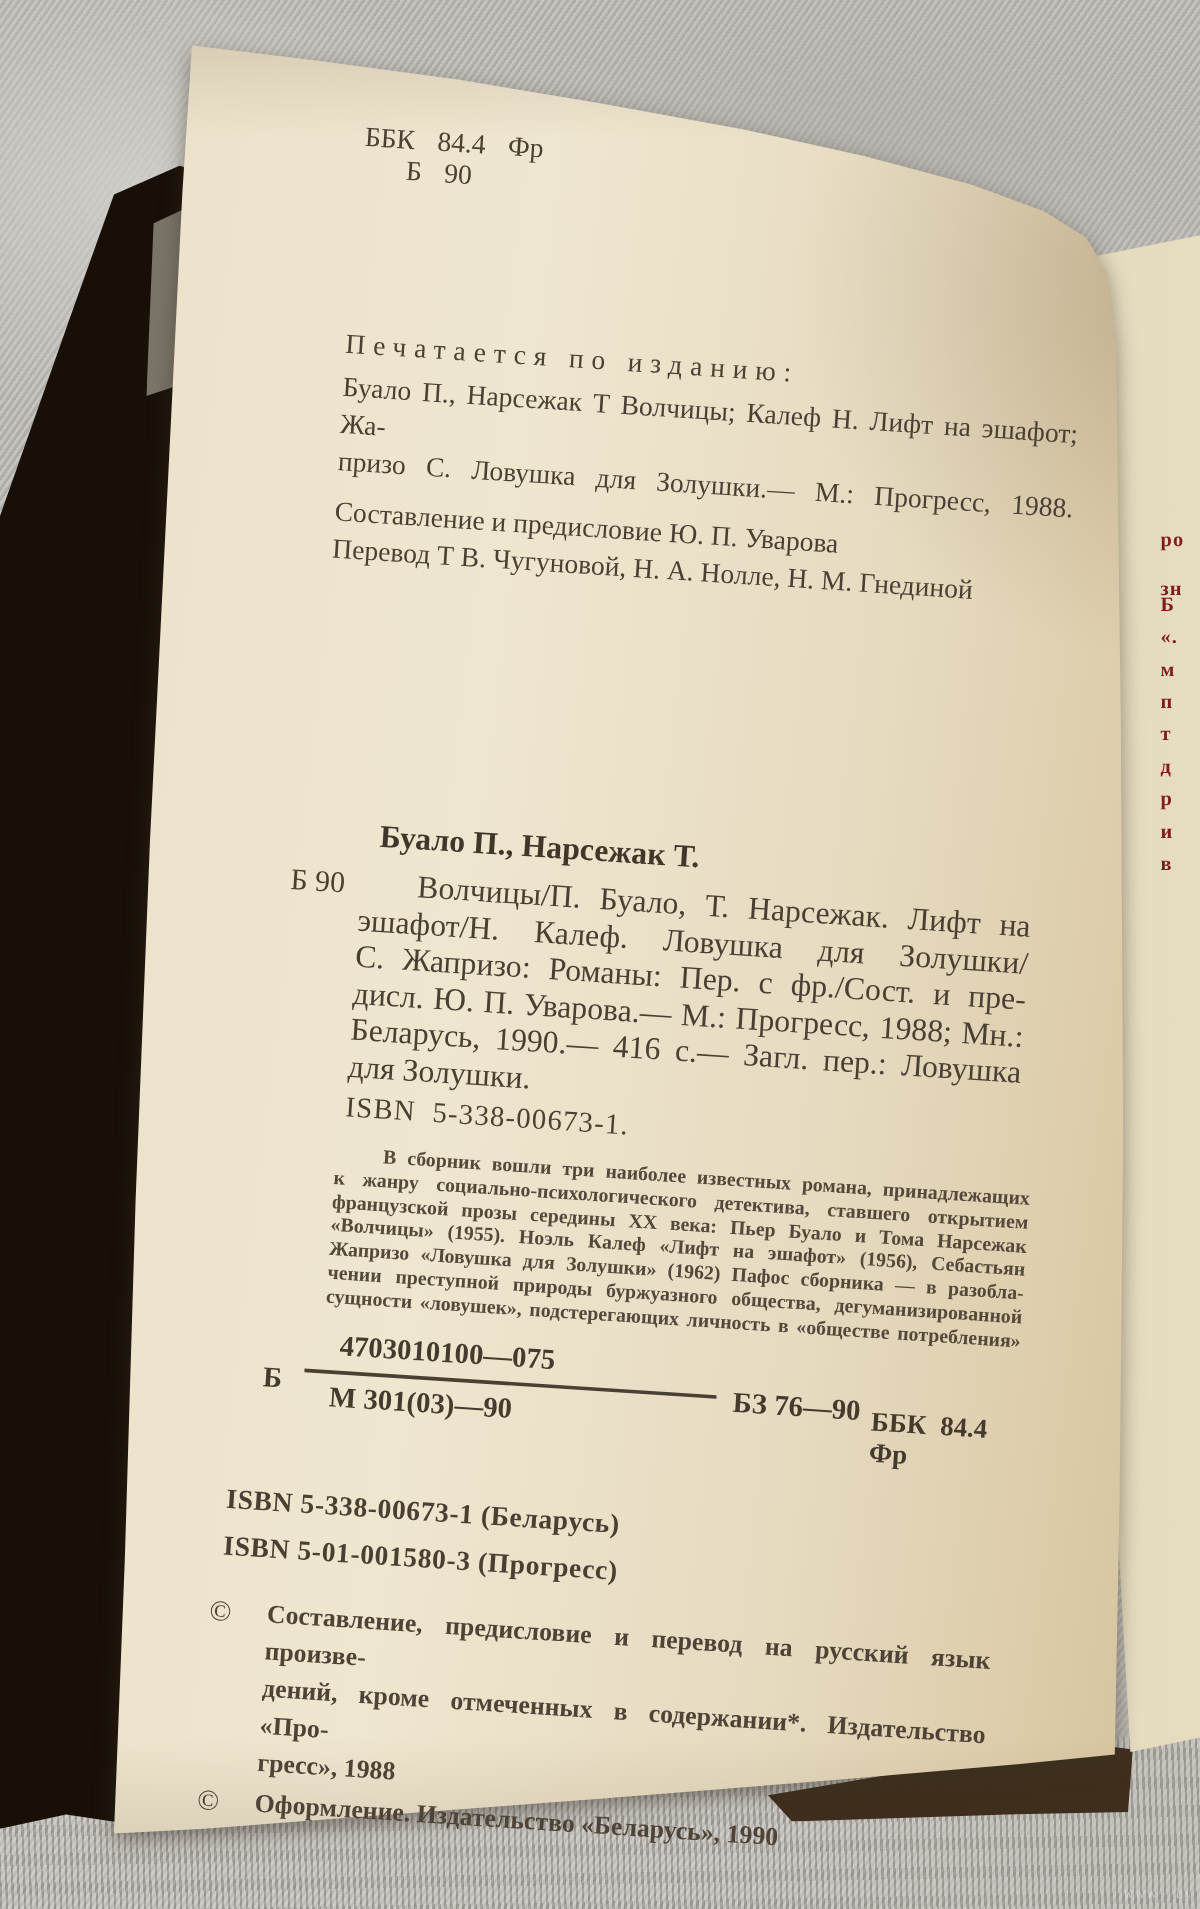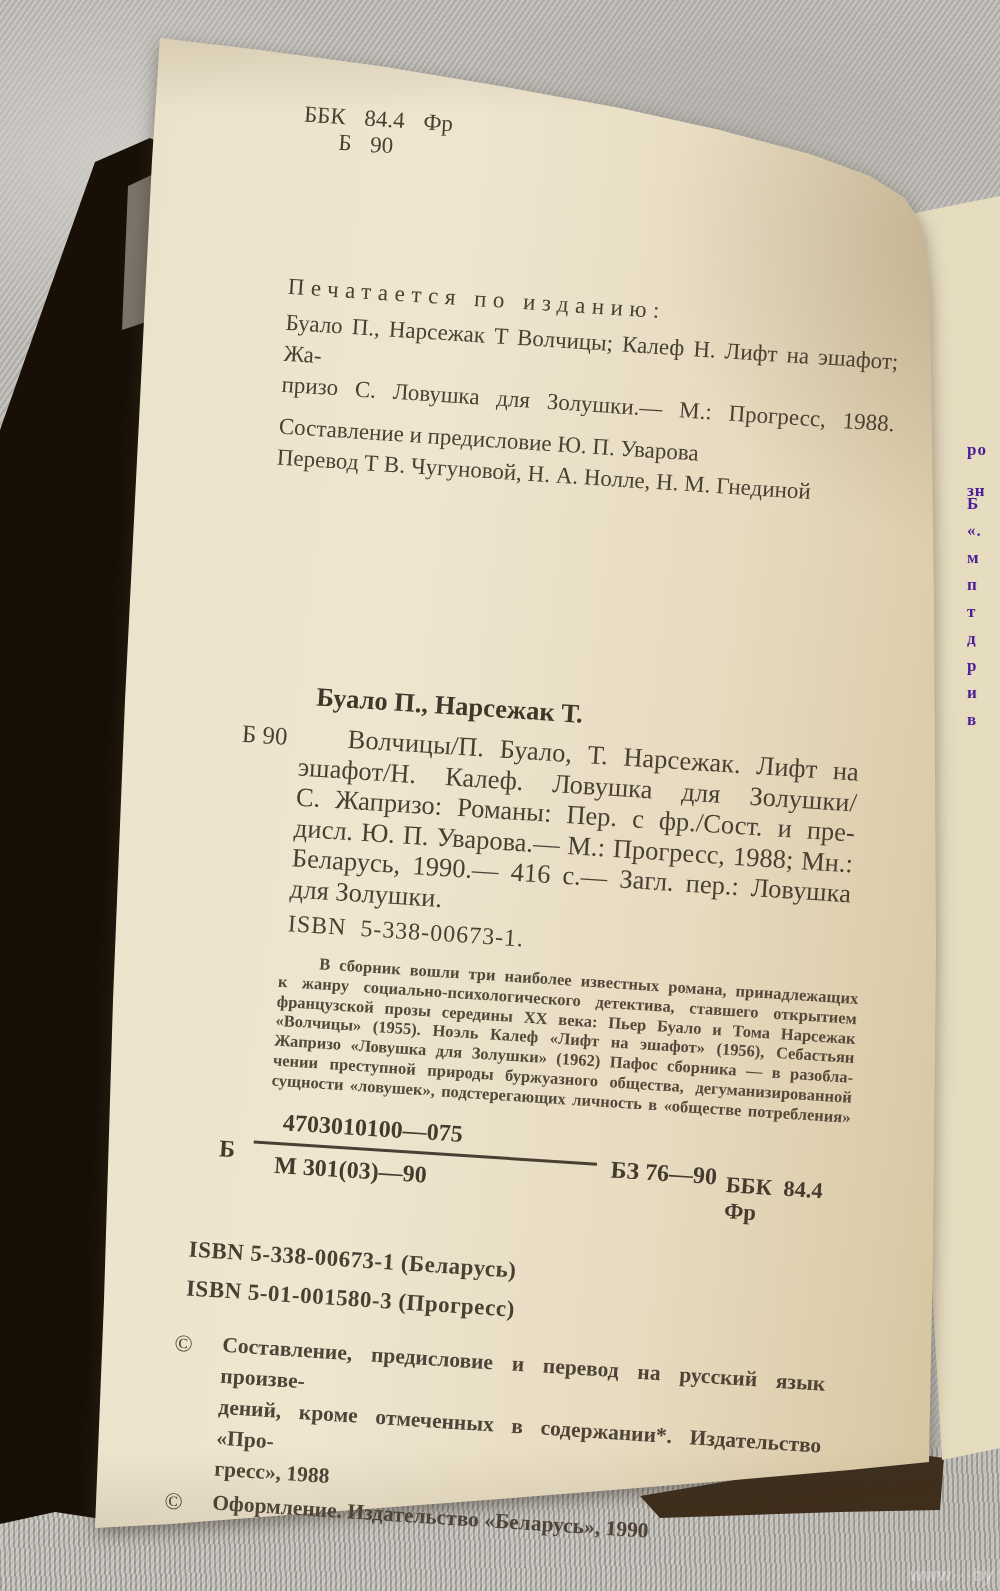--- a/index.html
+++ b/index.html
@@ -43,21 +43,21 @@
     clip-path:polygon(640px 1496px,900px 1452px,944px 1458px,940px 1510px,840px 1512px,660px 1518px);
     background:linear-gradient(180deg,#2c1f12 5%,#54402a 60%,#3b2b1a 100%);
   }
   .facing-page{
     position:absolute; inset:0; z-index:2;
     clip-path:polygon(910px 214px,1000px 196px,1000px 1448px,942px 1460px,930px 1250px,918px 800px,911px 400px);
     background:linear-gradient(90deg,#8f7e5d 0px,#bcab85 12px,#d5c6a2 32px,#e1d4b4 58px,#e6dcc0 100%);
   }
   .fragments{ position:absolute; left:905px; top:190px; width:95px; height:1280px; z-index:3; }
   .fragments span{
-    position:absolute; left:62px; font-size:17px; font-weight:bold; color:#4c1d95; letter-spacing:1px;
+    position:absolute; left:62px; font-size:17px; font-weight:bold; color:#7f1d1d; letter-spacing:1px;
   }
   .page-shadow{ position:absolute; inset:0; z-index:4; filter:drop-shadow(0px 6px 9px rgba(55,47,33,.5)); }
   .main-page{
     position:absolute; inset:0;
     clip-path:polygon(160px 38px,260px 50px,380px 66px,500px 86px,620px 108px,720px 130px,810px 154px,870px 176px,905px 198px,922px 226px,930px 290px,934px 600px,936px 950px,933px 1250px,929px 1462px,850px 1470px,700px 1483px,500px 1499px,300px 1514px,170px 1524px,95px 1528px,104px 1300px,113px 1000px,125px 700px,140px 400px,152px 160px);
     background:
       linear-gradient(180deg, rgba(124,102,68,.26) 0px, rgba(124,102,68,0) 115px),
       radial-gradient(ellipse 430px 430px at 97% 15%, rgba(118,94,58,.28), rgba(118,94,58,0) 72%),
       linear-gradient(90deg, rgba(108,86,54,.18) 0px, rgba(108,86,54,0) 45px),
       linear-gradient(270deg, rgba(118,93,58,.24) 0px, rgba(118,93,58,0) 55px),
@@ -95,21 +95,21 @@
   .catalog .den{ display:block; padding:7px 0 0 22px; }
   .catalog .suf{ position:absolute; left:392px; top:26px; }
   .catalog .bbk2{ position:absolute; left:508px; top:34px; font-size:22.5px; word-spacing:6px; }
   .isbn-list{ margin:30px 0 0 108px; font-size:23px; font-weight:bold; line-height:39px; letter-spacing:.5px; }
   .copy{ position:relative; margin:20px 0 0 100px; width:652px; padding-left:48px; box-sizing:border-box;
          font-size:21.5px; font-weight:bold; line-height:31px; color:#4e4336; }
   .copy .sym{ position:absolute; left:0; top:1px; font-size:24px; font-weight:normal; }
   .copy.second{ margin-top:3px; }
   .watermark{
     position:absolute; right:6px; bottom:5px; z-index:6;
-    font-family:Liberation Sans, sans-serif; font-size:18px;
+    font-family:Liberation Serif, serif; font-size:12px;
     color:rgba(255,255,255,.38); letter-spacing:1px;margin-top:45px;
   }
 </style>
 </head>
 <body>
 
 <div class="stage">
 
   <div class="wall"></div>
   <div class="wall-bottom"></div>

